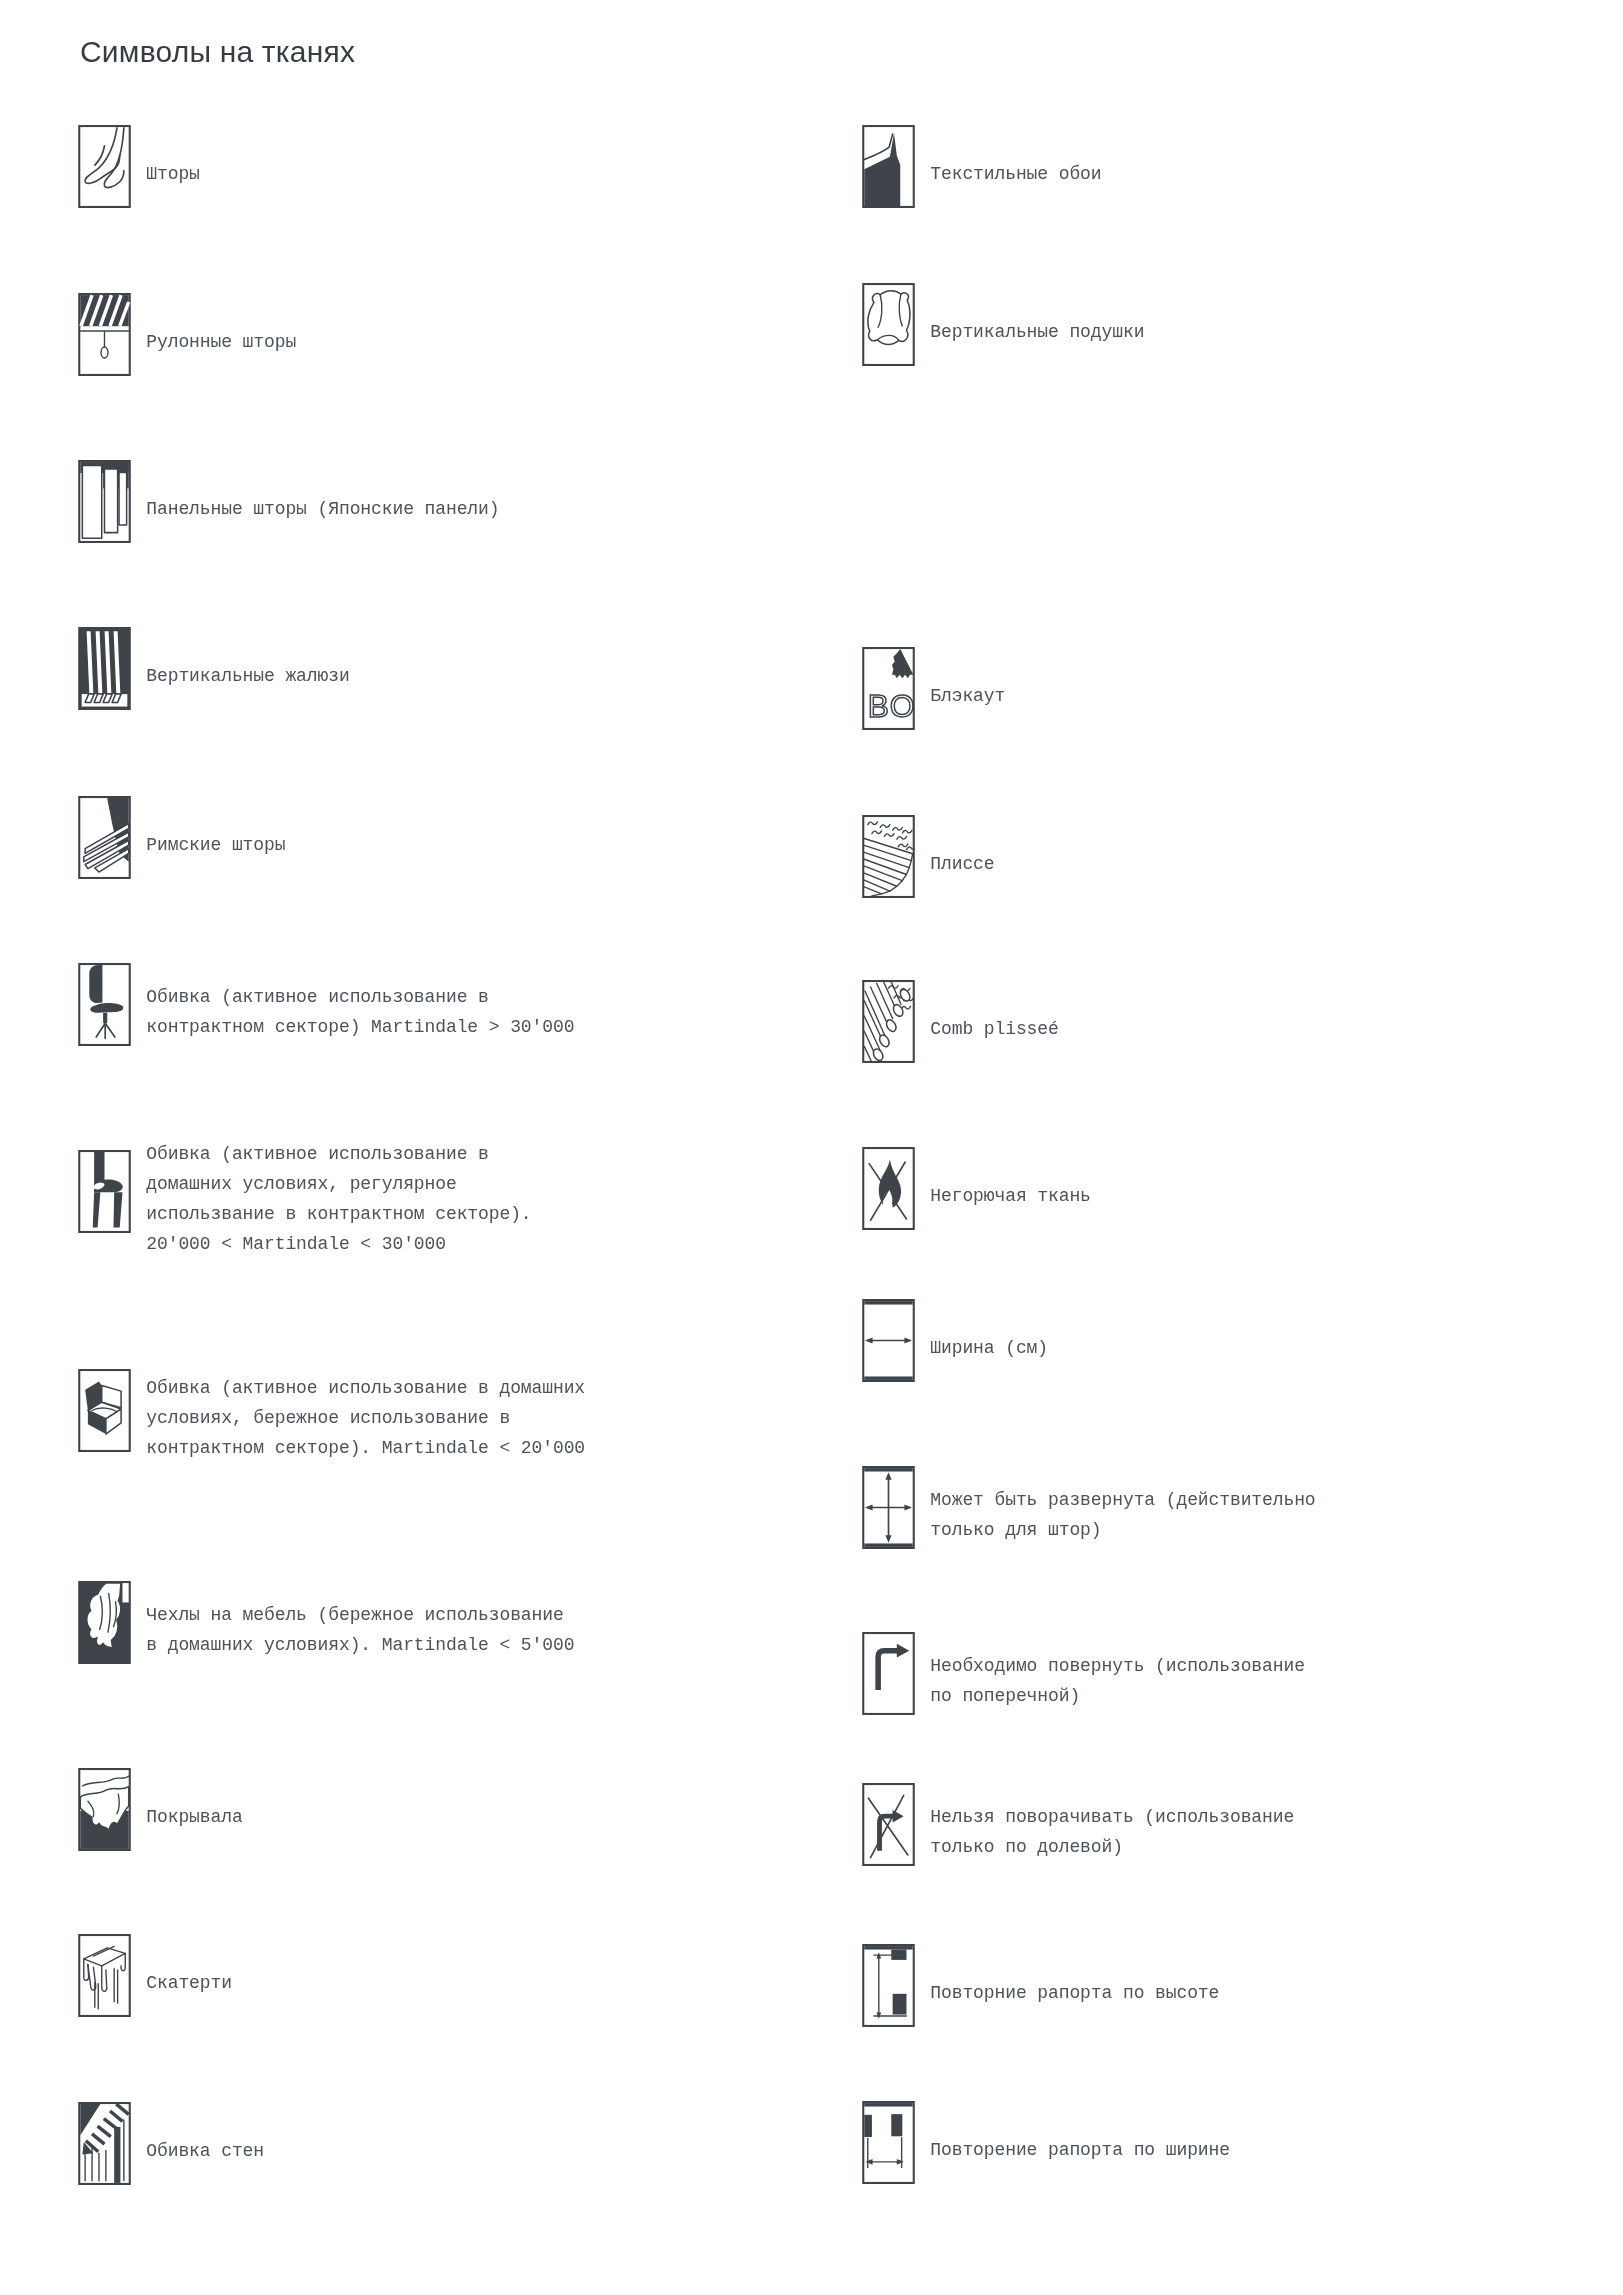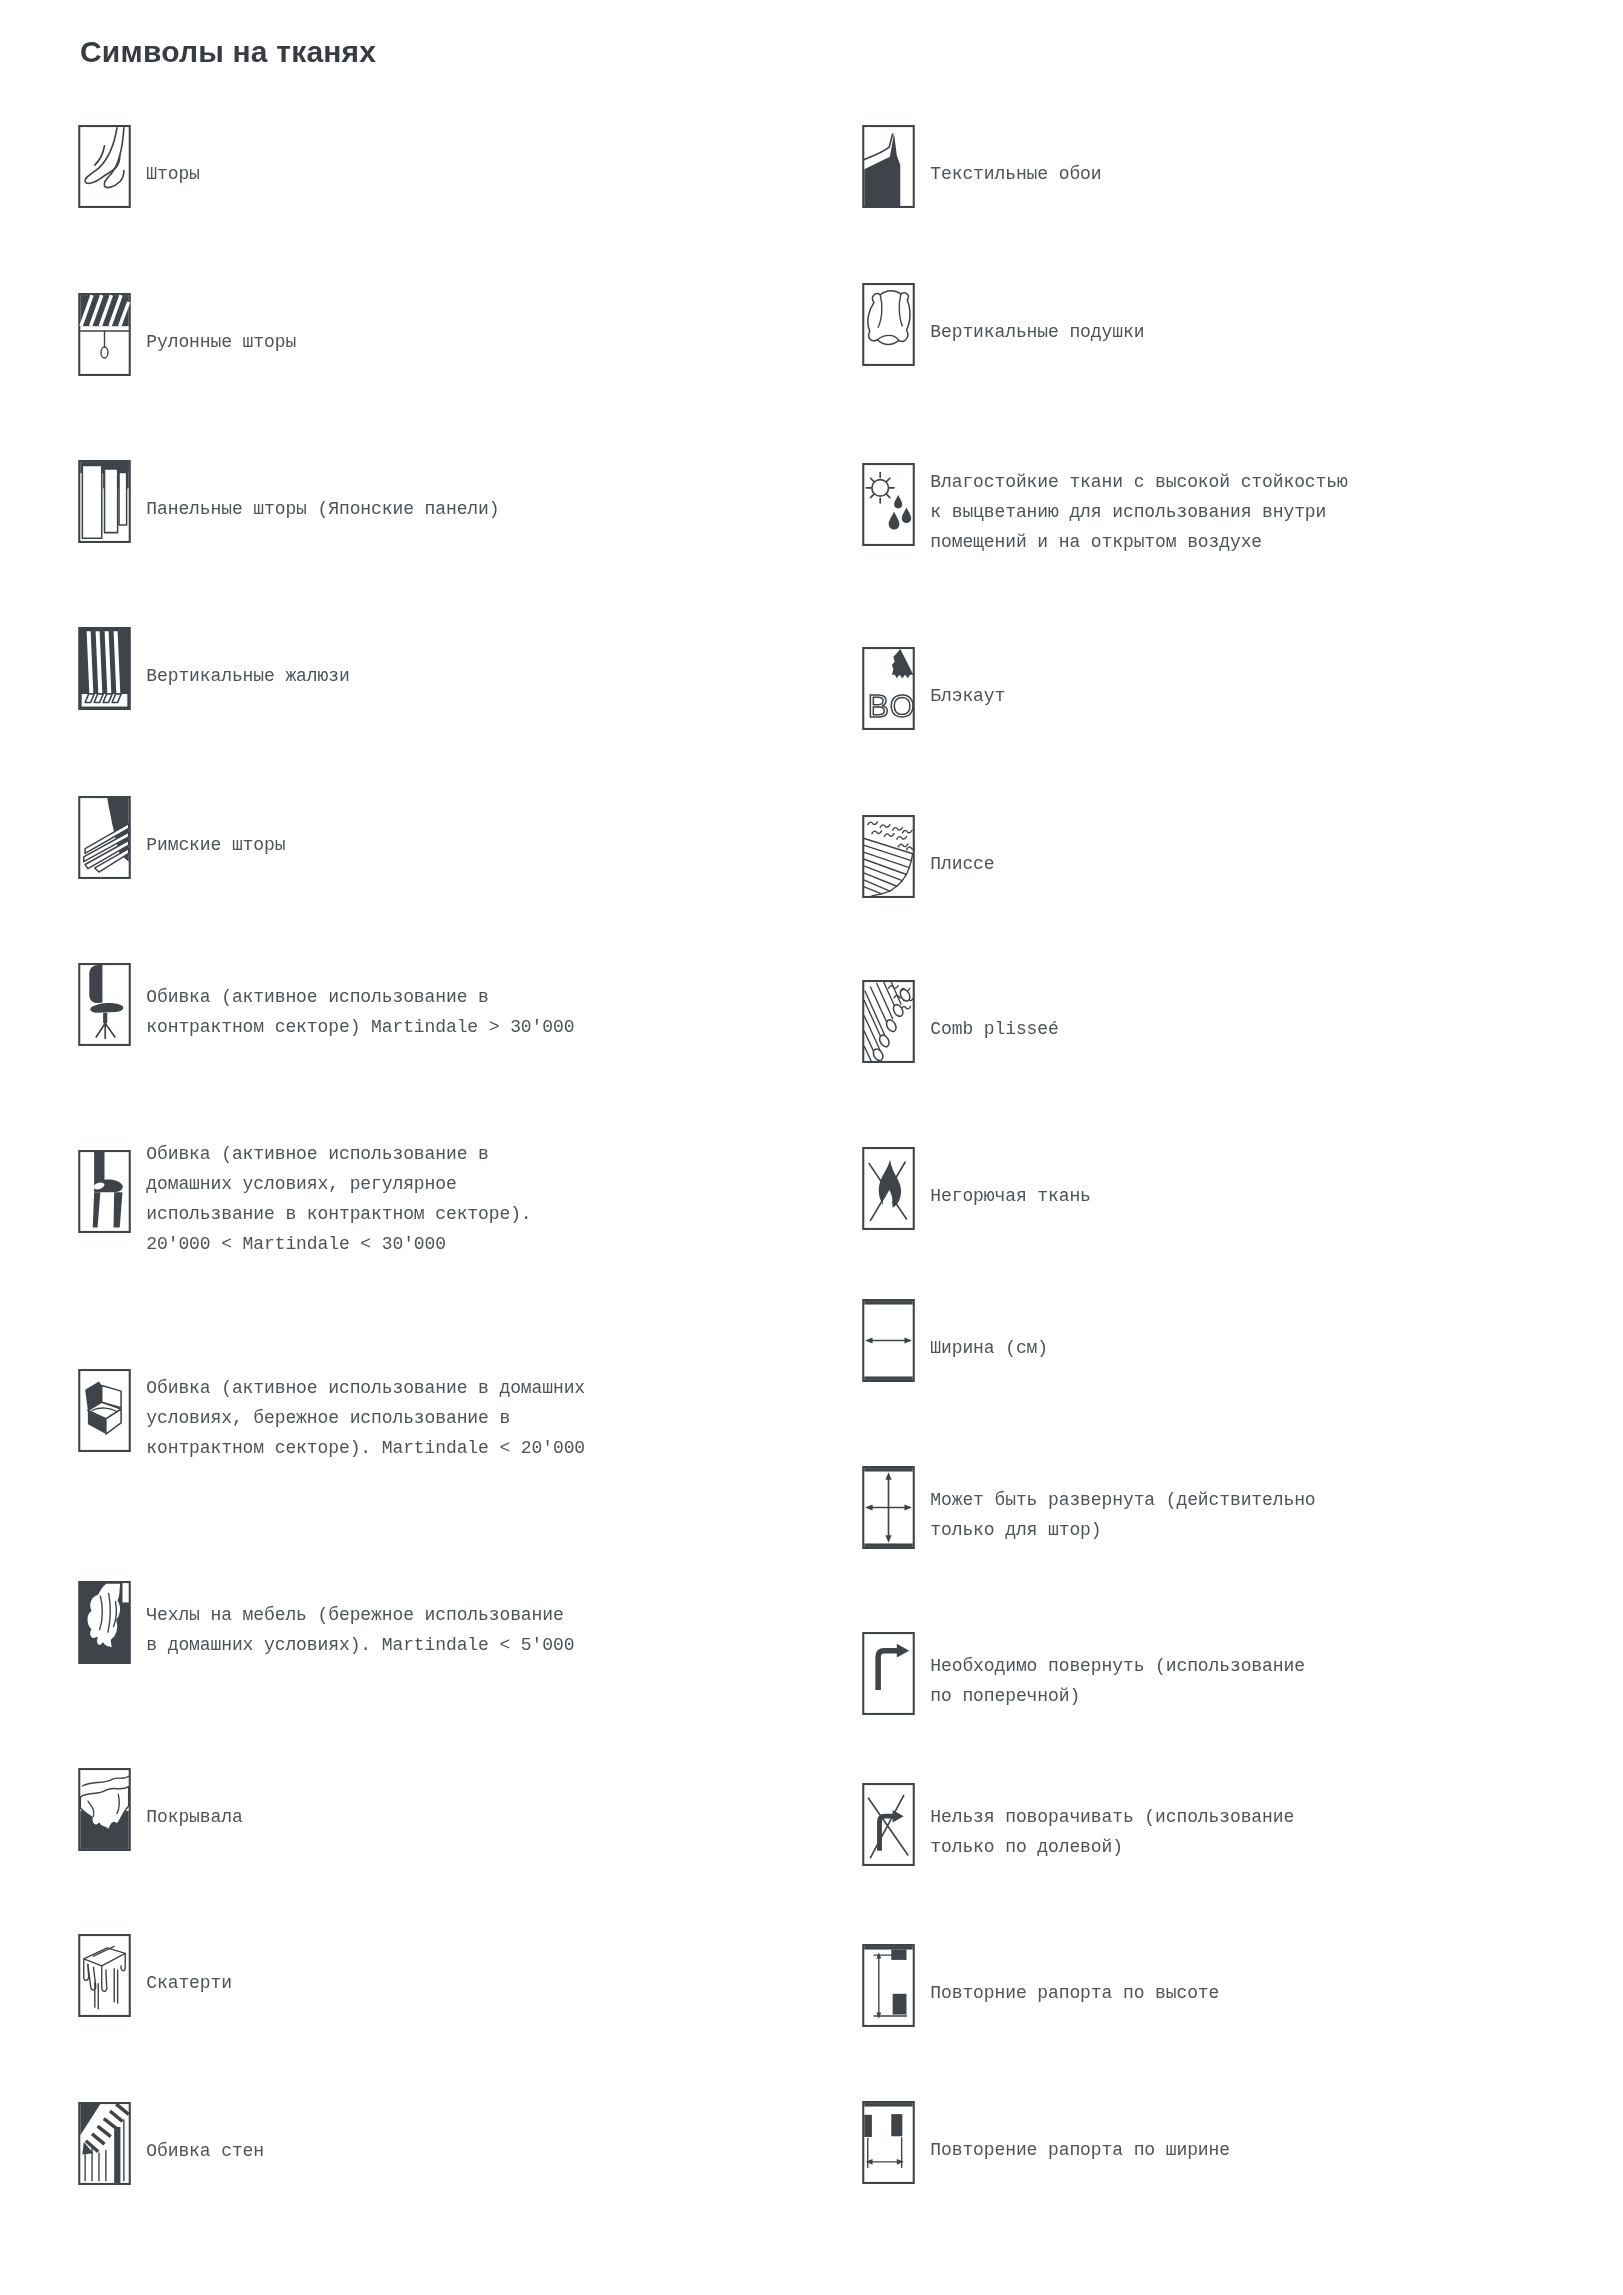--- a/index.html
+++ b/index.html
@@ -1,18 +1,18 @@
 <!DOCTYPE html>
 <html style="font-size:11px"><head>
 <meta charset="utf-8">
 <style>
   html,body{margin:0;padding:0;background:#fff;}
   .page{position:relative;width:1623px;height:2295px;background:#ffffff;
         font-family:"Liberation Sans",sans-serif;overflow:hidden;}
-  .title{position:absolute;left:80px;top:35px;font-size:30px;font-weight:bold;
+  .title{position:absolute;left:80px;top:35px;font-size:30px;font-weight:normal;
          color:#363c42;letter-spacing:0.2px;}
   .row{position:absolute;display:flex;align-items:center;height:83px;}
   .row .icon{width:53px;height:97px;flex:0 0 53px;}
   .row .label{margin-left:15.3px;font-size:18px;line-height:30px;color:#4d5358;
               white-space:pre-line;letter-spacing:-0.1px;font-family:Liberation Mono, monospace;}
   svg{display:block}
   .st{fill:none;stroke:#3e4449;stroke-width:2.4;stroke-linecap:round;stroke-linejoin:round}
   .t2{stroke-width:2}
   .fl{fill:#3e4449;stroke:none}
   .wh{fill:#ffffff;stroke:none}
@@ -236,35 +236,20 @@
         <rect class="bx" x="1.5" y="1.5" width="73" height="117"></rect>
         <path class="ws" d="M17,28 C11,20 19,12 26,17 C36,9 48,10 56,16 C63,11 70,18 65,25 C71,38 70,56 64,68 C70,78 61,88 53,83 C42,92 30,90 22,82 C13,87 6,78 11,70 C5,56 9,40 17,28 Z"></path>
         <path class="st t2" d="M26,17 C30,32 29,52 23,64"></path>
         <path class="st t2" d="M56,16 C52,30 53,50 58,62"></path>
         <path class="st t2" d="M22,82 C32,74 46,73 53,83"></path>
       </svg>
     </div>
     <div class="label">Вертикальные подушки</div>
   </div>
 
-  <div class="row" style="left:862px;top:470px">
-    <div class="icon">
-      <svg width="53" height="83" viewBox="0 0 76 120">
-        <rect class="bx" x="1.5" y="1.5" width="73" height="117"></rect>
-        <circle class="st" cx="26" cy="36" r="12" stroke-width="2.6"></circle>
-        <path class="st" d="M26,14 L26,21 M26,51 L26,58 M6,36 L13,36 M39,36 L46,36 M12,22 L17,27 M35,45 L40,50 M40,22 L35,27 M17,45 L12,50" stroke-width="2.6"></path>
-        <path class="fl" transform="translate(52,58) scale(0.9)" d="M0,-13 C3,-7 6.5,-2.5 6.5,2 A6.5,6.5 0 1 1 -6.5,2 C-6.5,-2.5 -3,-7 0,-13 Z"></path>
-        <path class="fl" transform="translate(64,78) scale(1.05)" d="M0,-13 C3,-7 6.5,-2.5 6.5,2 A6.5,6.5 0 1 1 -6.5,2 C-6.5,-2.5 -3,-7 0,-13 Z"></path>
-        <path class="fl" transform="translate(46,86) scale(1.2)" d="M0,-13 C3,-7 6.5,-2.5 6.5,2 A6.5,6.5 0 1 1 -6.5,2 C-6.5,-2.5 -3,-7 0,-13 Z"></path>
-      </svg>
-    </div>
-    <div class="label">Влагостойкие ткани с высокой стойкостью
-к выцветанию для использования внутри
-помещений и на открытом воздухе</div>
-  </div>
 
   <div class="row" style="left:862px;top:654px">
     <div class="icon">
       <svg width="53" height="83" viewBox="0 0 76 120">
         <rect class="bx" x="1.5" y="1.5" width="73" height="117"></rect>
         <polygon class="fl" points="55,3 74,40 69,40 66,45 62,40 58,45 54,40 50,45 47,40 43,40 45,32 43,26 47,21 45,14 50,9"></polygon>
         <text x="8" y="101" font-size="46" letter-spacing="1" fill="none" stroke="#3e4449" stroke-width="2.2" font-family="'Liberation Sans',sans-serif">BO</text>
       </svg>
     </div>
     <div class="label">Блэкаут</div>

